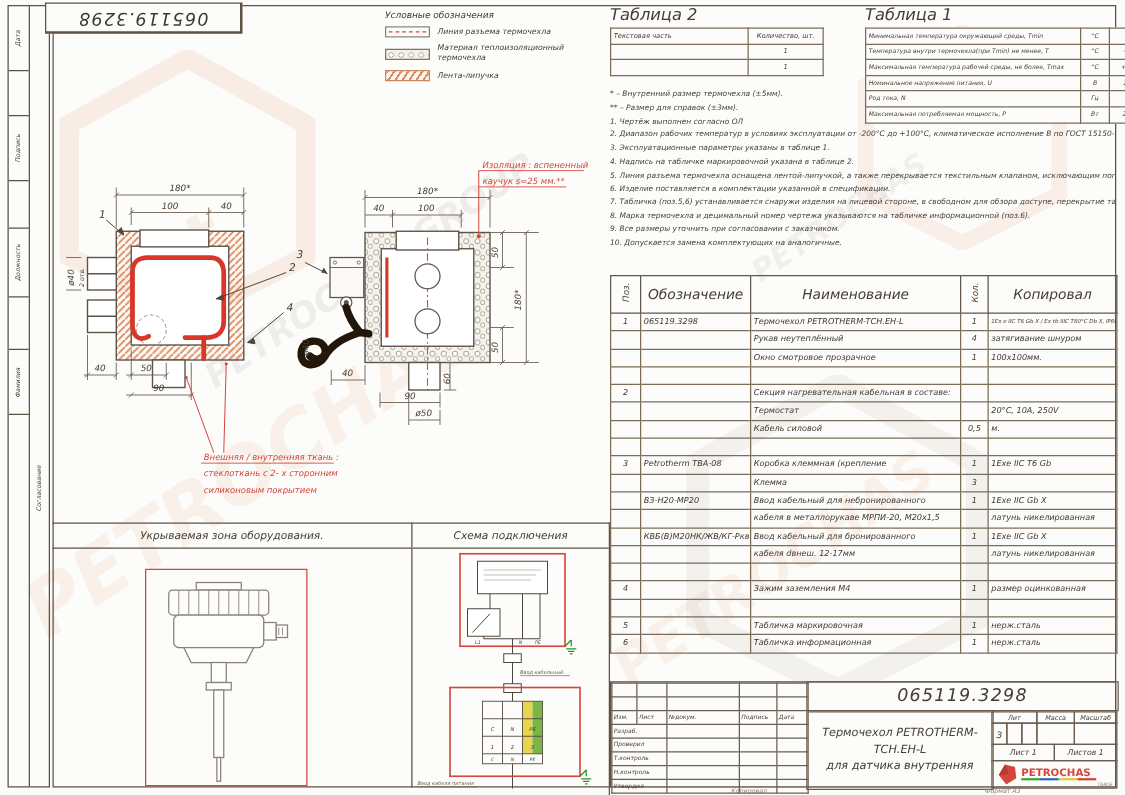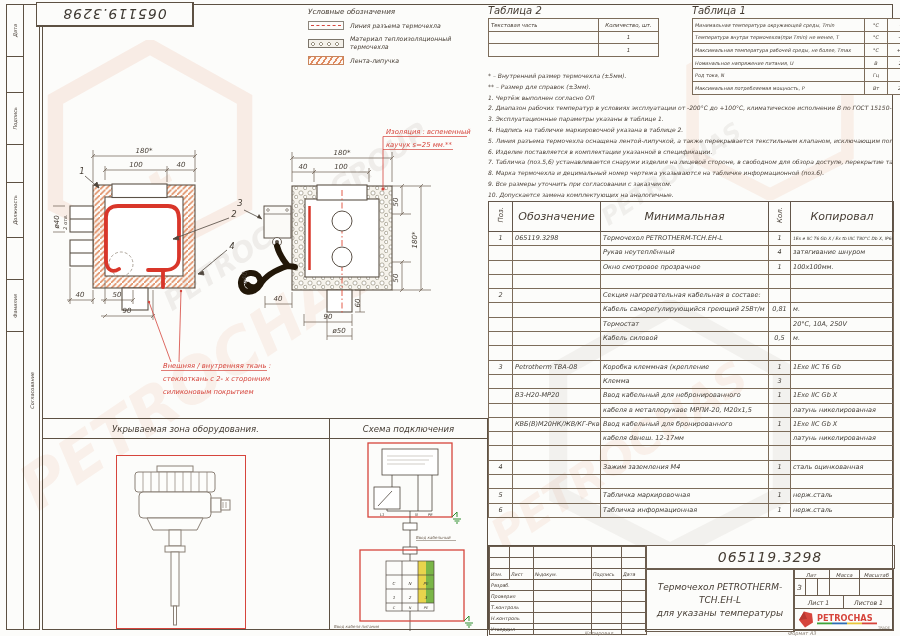--- a/index.html
+++ b/index.html
@@ -24,21 +24,21 @@
   .lsym{width:36px;height:9px;margin-right:6px;box-sizing:border-box;flex:none}
   .sym1{border:0.8px solid #8d867c;position:relative}
   .sym1 i{display:block;margin:3px 2px 0 2px;border-top:1.6px dashed #d6453c}
   .sym2{border:0.8px solid #7c756a;background-color:#f4f1ea;
         background-image:radial-gradient(circle 2.2px at 4px 4px,#ffffff 1.3px,#97907f 1.4px 2px,#f4f1ea 2.1px);
         background-size:8px 8px}
   .sym3{border:0.8px solid #c9855c;background:repeating-linear-gradient(125deg,#e08a5f 0 1.6px,#fdf7f2 1.6px 4.6px)}
   .lrow span{font-size:6.2px;line-height:8px}
   
   table{border-collapse:collapse;table-layout:fixed}
-  .ttl{font-size:10px;margin-bottom:2px}
+  .ttl{font-size:13px;margin-bottom:2px}
   .bt{background:#fcfcfa}
   .bt td,.bt th{border:0.8px solid #7c6c5a;font-weight:normal;font-size:5.4px;padding:0 2px;
                 white-space:nowrap;overflow:hidden;text-align:left;height:11.6px}
   .t2 td:nth-child(2),.t2 th:nth-child(2){text-align:center}
   .t1 td:nth-child(2),.t1 td:nth-child(3){text-align:center}
   .t1 td{font-size:4.9px}
   
   .notes{left:488px;top:71px;width:404px;font-size:6px;line-height:10.8px;color:#4a4038}
   .notes div{white-space:nowrap;overflow:hidden}
   
@@ -208,34 +208,34 @@
       <div>3. Эксплуатационные параметры указаны в таблице 1.</div>
       <div>4. Надпись на табличке маркировочной указана в таблице 2.</div>
       <div>5. Линия разъема термочехла оснащена лентой-липучкой, а также перекрывается текстильным клапаном, исключающим попадание</div>
       <div>6. Изделие поставляется в комплектации указанной в спецификации.</div>
       <div>7. Табличка (поз.5,6) устанавливается снаружи изделия на лицевой стороне, в свободном для обзора доступе, перекрытие таблички</div>
       <div>8. Марка термочехла и децимальный номер чертежа указываются на табличке информационной (поз.6).</div>
       <div>9. Все размеры уточнить при согласовании с заказчиком.</div>
       <div>10.  Допускается замена комплектующих на аналогичные.</div>
     </div>
 
-  <div class="abs" style="left:488px;top:201px">
+  <div class="abs" style="left:488px;top:220px">
     <table class="parts">
       <colgroup>
           <col style="width:24px">
           <col style="width:88px">
           <col style="width:168px">
           <col style="width:22px">
           <col style="width:103px">
         </colgroup>
       <thead>
           <tr>
         <th><span class="vert">Поз.</span></th>
         <th>Обозначение</th>
-        <th>Минимальная</th>
+        <th>Наименование</th>
         <th><span class="vert">Кол.</span></th>
         <th>Копировал</th>
       </tr>
         </thead>
       <tbody>
           <tr>
             <td>1</td>
             <td>065119.3298</td>
             <td>Термочехол PETROTHERM-TCH.EH-L</td>
             <td>1</td>
@@ -265,27 +265,20 @@
           <tr>
             <td>2</td>
             <td></td>
             <td>Секция нагревательная кабельная в составе:</td>
             <td></td>
             <td></td>
           </tr>
           <tr>
             <td></td>
             <td></td>
-            <td>Кабель саморегулирующийся греющий 25Вт/м</td>
-            <td>0,81</td>
-            <td>м.</td>
-          </tr>
-          <tr>
-            <td></td>
-            <td></td>
             <td>Термостат</td>
             <td></td>
             <td>20°С, 10А, 250V</td>
           </tr>
           <tr>
             <td></td>
             <td></td>
             <td>Кабель силовой</td>
             <td>0,5</td>
             <td>м.</td>
@@ -344,21 +337,21 @@
             <td></td>
             <td></td>
             <td></td>
             <td></td>
           </tr>
           <tr>
             <td>4</td>
             <td></td>
             <td>Зажим заземления М4</td>
             <td>1</td>
-            <td>сталь оцинкованная</td>
+            <td>размер оцинкованная</td>
           </tr>
           <tr>
             <td></td>
             <td></td>
             <td></td>
             <td></td>
             <td></td>
           </tr>
           <tr>
             <td>5</td>
@@ -724,21 +717,21 @@
       <tr>
             <td colspan="2">Утвердил</td>
             <td></td>
             <td></td>
             <td></td>
           </tr>
     </tbody>
       </table>
     <div class="cell namecell">
       <div>Термочехол PETROTHERM-TCH.EH-L</div>
-      <div>для указаны температуры</div>
+      <div>для датчика внутренняя</div>
     </div>
     <div class="cell litrow" style="left:304px;top:23px;width:37px;height:10px;line-height:10px">Лит</div>
     <div class="cell litrow" style="left:340px;top:23px;width:31px;height:10px;line-height:10px">Масса</div>
     <div class="cell litrow" style="left:370px;top:23px;width:35px;height:10px;line-height:10px">Масштаб</div>
     <div class="cell" style="left:304px;top:32px;width:13px;height:18px;font-size:7px;text-align:center;line-height:18px">З</div>
     <div class="cell" style="left:316px;top:32px;width:13px;height:18px"></div>
     <div class="cell" style="left:328px;top:32px;width:13px;height:18px"></div>
     <div class="cell" style="left:340px;top:32px;width:31px;height:18px"></div>
     <div class="cell" style="left:370px;top:32px;width:35px;height:18px"></div>
     <div class="cell" style="left:304px;top:49px;width:51px;height:14px;font-size:6.2px;text-align:center;line-height:14px">Лист 1</div>

